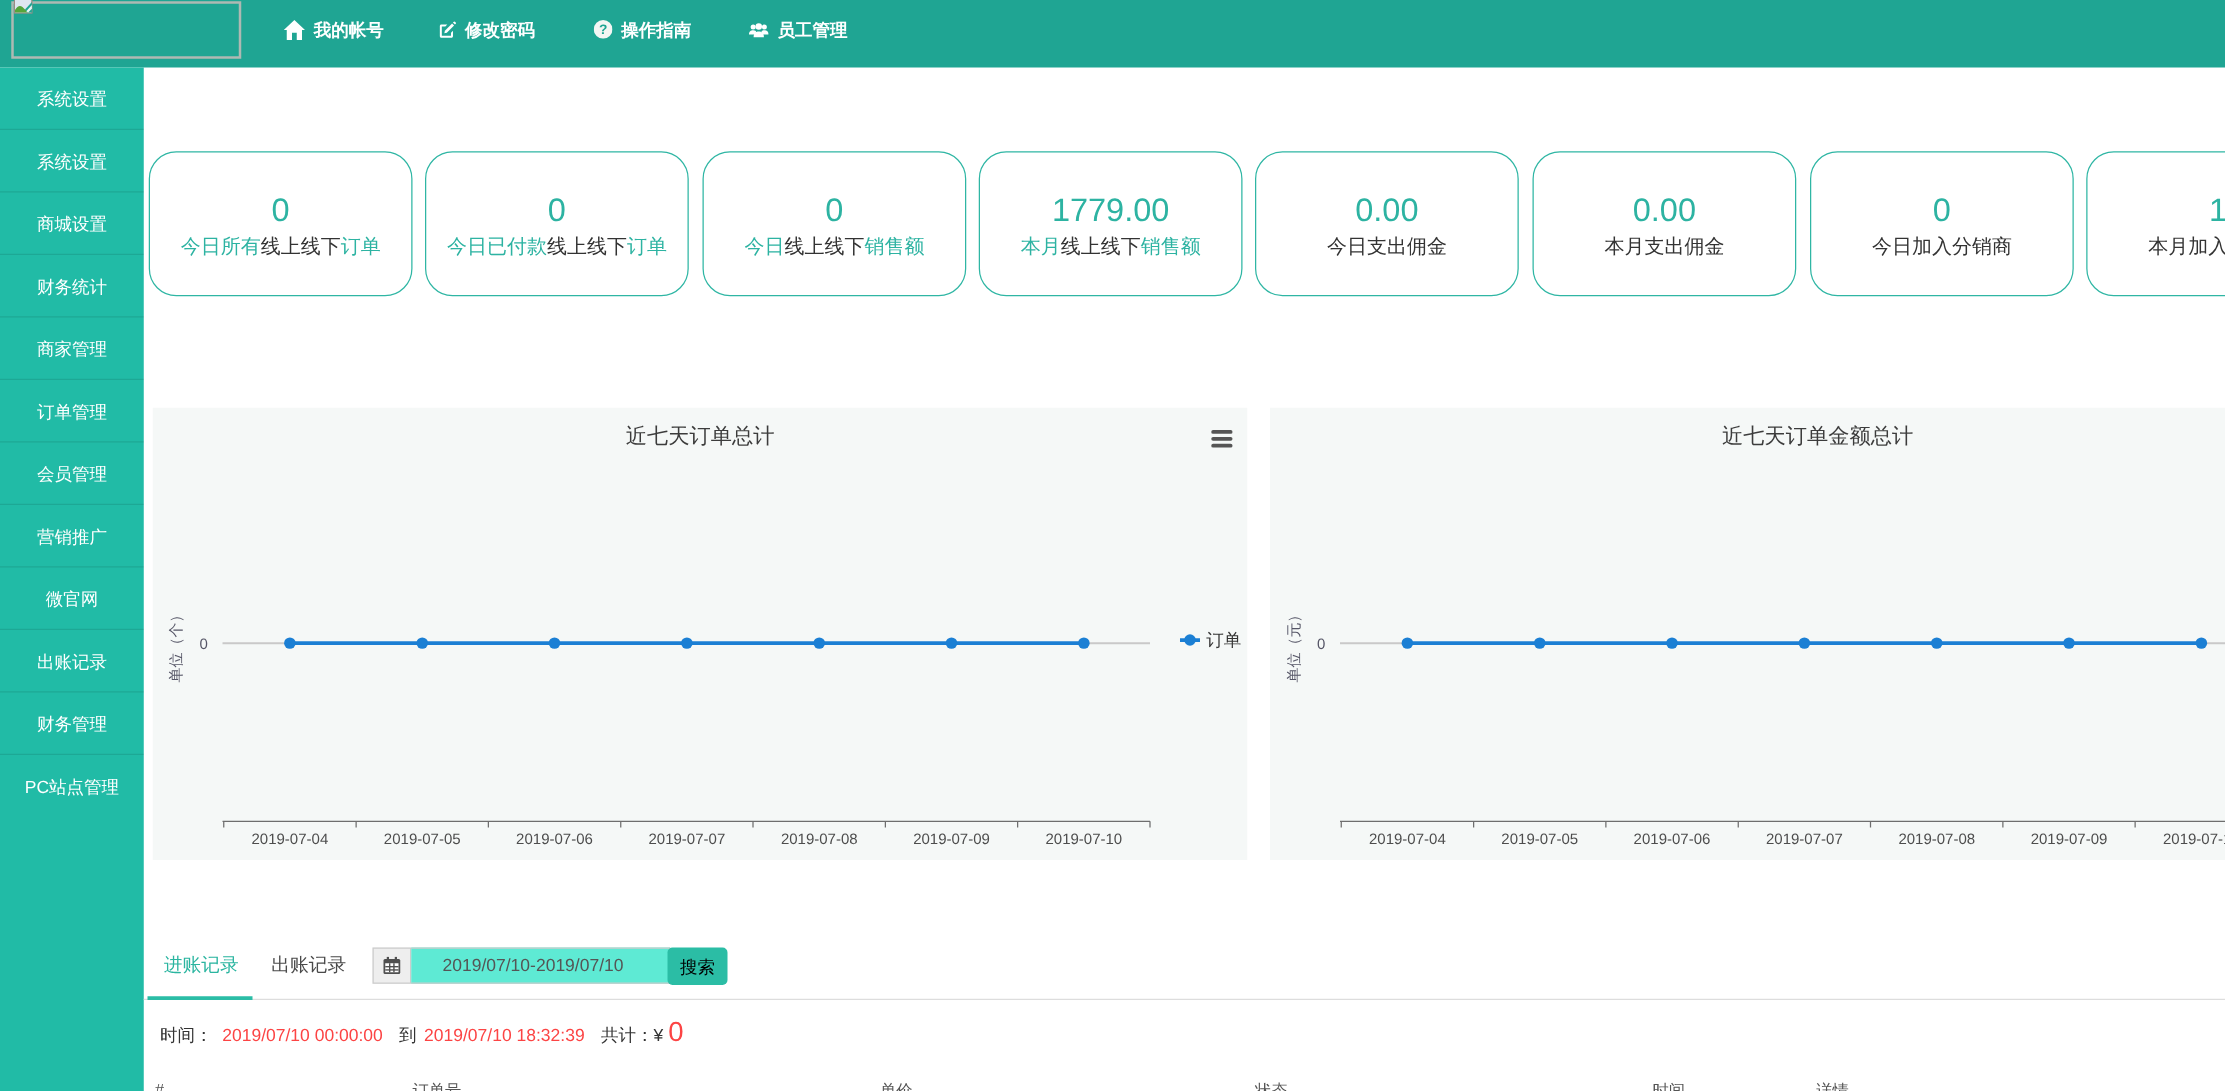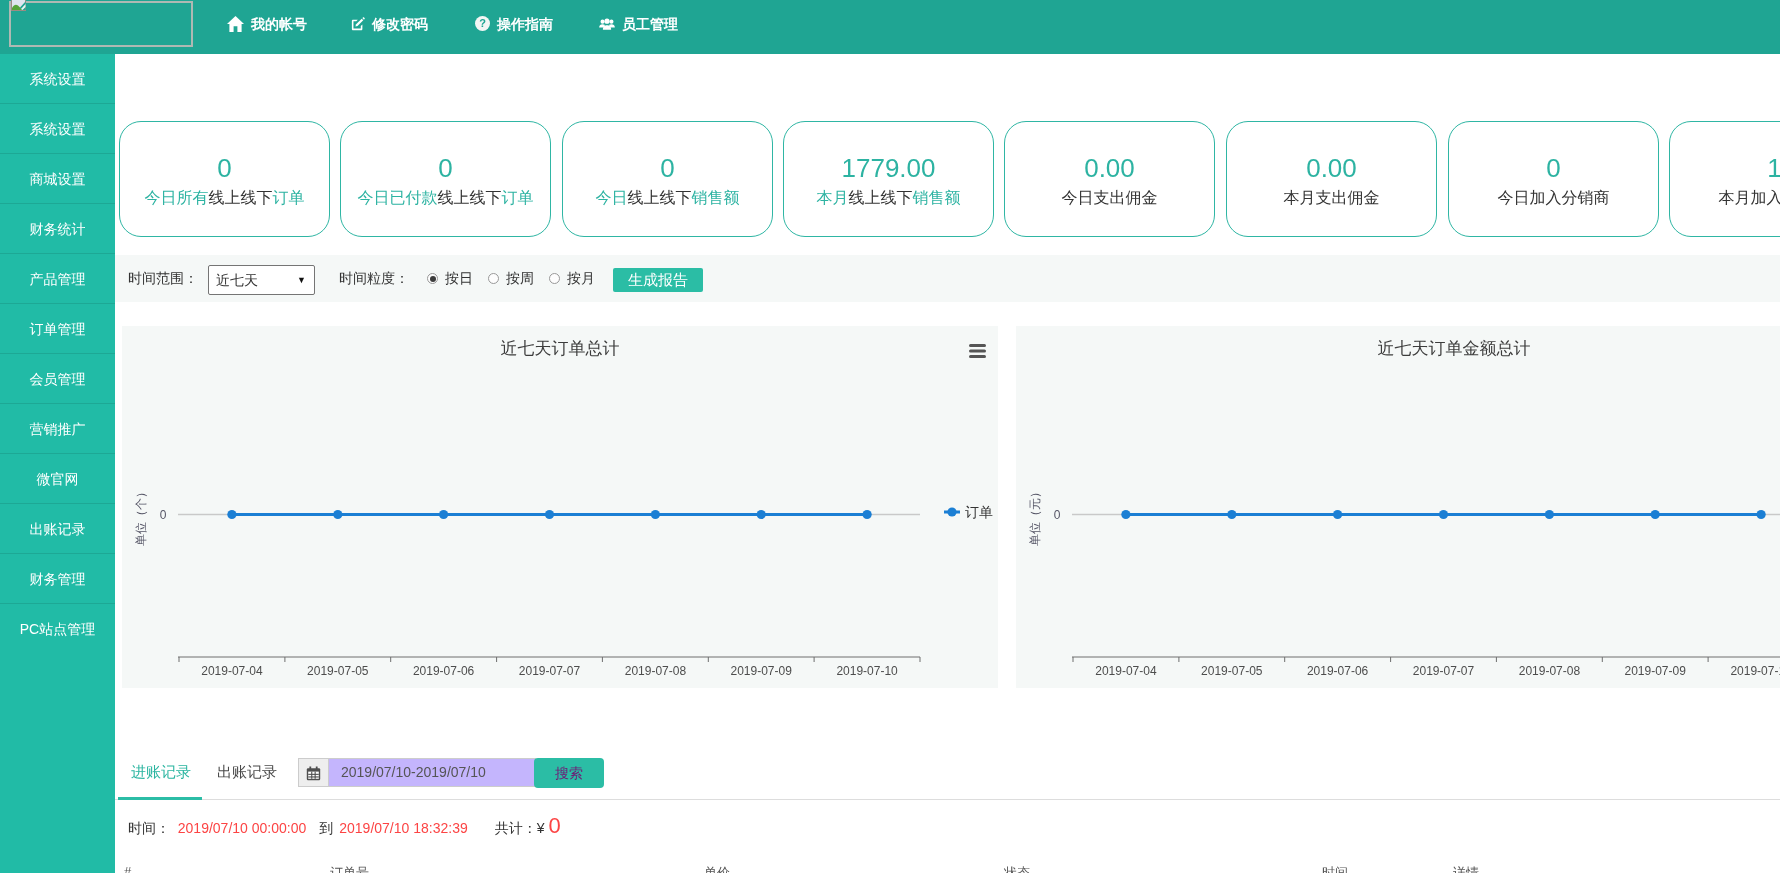--- a/index.html
+++ b/index.html
@@ -63,24 +63,24 @@
   .finbar .dollar { color:#f5a623; font-weight:bold; font-size:19px; margin:0 5px 0 14px; vertical-align:-1px; }
 
   
   .tabsline { position:absolute; left:115px; top:799px; width:1665px; height:1px; background:#ddd; }
   .tab1 { position:absolute; left:131px; top:763px; font-size:15px; color:#2ab5a0; }
   .tab1u { position:absolute; left:118px; top:797px; width:84px; height:3px; background:#2bbda6; }
   .tab2 { position:absolute; left:217px; top:763px; font-size:15px; color:#4a4a4a; }
   .dategrp { position:absolute; left:298px; top:758px; height:29px; }
   .calbox { position:absolute; left:0; top:0; width:31px; height:29px; background:#eee;
     border:1px solid #ccc; text-align:center; line-height:27px; }
-  .dateinput { position:absolute; left:31px; top:0; width:207px; height:29px; background:#c4b5fd;
-    border:1px solid #ccc; border-left:none; line-height:27px; padding-left:12px; font-size:14px; color:#555; }
-  .searchbtn { position:absolute; left:534px; top:758px; width:70px; height:30px; line-height:30px;
-    text-align:center; background:#2bbda5; color:#701a75; font-size:14px; border-radius:4px; }
+  .dateinput { position:absolute; left:31px; top:0; width:207px; height:29px; background:#5eead4;
+    border:1px solid #ccc; border-left:none; line-height:27px; padding-left:25px; font-size:14px; color:#555; }
+  .searchbtn { position:absolute; left:534px; top:758px; width:48px; height:30px; line-height:30px;
+    text-align:center; background:#2bbda5; color:#000000; font-size:14px; border-radius:4px; }
 
   
   .timerow { position:absolute; left:128px; top:815px; height:22px; line-height:22px;
     font-size:14px; color:#333; white-space:nowrap; }
   .timerow .big0 { font-size:22px; }
 
   
   .thead { position:absolute; top:864px; font-size:13px; color:#555; }
 </style>
 </head>
@@ -120,21 +120,21 @@
           <circle cx="9.5" cy="4.6" r="3.1" fill="#fff"></circle>
           <path d="M4.6 14.8 C4.6 10.9 6.7 9.5 9.5 9.5 C12.3 9.5 14.4 10.9 14.4 14.8 Z" fill="#fff"></path>
         </svg>员工管理</span>
   </div>
 
   <div class="sidebar">
     <div class="sitem">系统设置</div>
     <div class="sitem">系统设置</div>
     <div class="sitem">商城设置</div>
     <div class="sitem">财务统计</div>
-    <div class="sitem">产品管理</div>
+    <div class="sitem">商家管理</div>
     <div class="sitem">订单管理</div>
     <div class="sitem">会员管理</div>
     <div class="sitem">营销推广</div>
     <div class="sitem">微官网</div>
     <div class="sitem">出账记录</div>
     <div class="sitem">财务管理</div>
     <div class="sitem">PC站点管理</div>
   </div>
 
 
@@ -166,29 +166,20 @@
     <div class="card" style="left:1333px">
         <div class="num">0</div>
       <div class="lbl"><span class="dk">今日加入分销商</span></div>
       </div>
     <div class="card" style="left:1554px">
         <div class="num">1</div>
       <div class="lbl"><span class="dk">本月加入分销商</span></div>
       </div>
   </div>
 
-  <div class="filterbar">
-    <span class="fitem" style="left:13px">时间范围：</span>
-    <div class="selbox">近七天<span class="arr">▼</span></div>
-    <span class="fitem" style="left:224px">时间粒度：</span>
-    <span class="fitem" style="left:312px"><span class="radio on"></span>按日</span>
-    <span class="fitem" style="left:373px"><span class="radio"></span>按周</span>
-    <span class="fitem" style="left:434px"><span class="radio"></span>按月</span>
-    <div class="genbtn">生成报告</div>
-  </div>
 
   <svg class="chart" style="left:122px" width="876" height="362" viewBox="0 0 876 362">
     <rect x="0" y="0" width="876" height="362" fill="#f5f8f7"></rect>
     <text x="438" y="28" text-anchor="middle" font-size="17" fill="#3c3c3c" font-family="Liberation Sans">近七天订单总计</text>
     <g fill="#555">
         <rect x="847" y="18" width="17" height="3" rx="1.5"></rect>
         <rect x="847" y="23.5" width="17" height="3" rx="1.5"></rect>
         <rect x="847" y="29" width="17" height="3" rx="1.5"></rect>
       </g>
     <text x="23" y="190" transform="rotate(-90 23 190)" text-anchor="middle" font-size="12" fill="#556" font-family="Liberation Sans">单位（个）</text>
@@ -278,21 +269,21 @@
         <rect x="2.2" y="7.8" width="10.6" height="1.1" fill="#4f4f4f"></rect>
         <rect x="2.2" y="10.4" width="10.6" height="1.1" fill="#4f4f4f"></rect>
         <rect x="5.2" y="5.6" width="1.1" height="7.2" fill="#4f4f4f"></rect>
         <rect x="8.6" y="5.6" width="1.1" height="7.2" fill="#4f4f4f"></rect>
       </svg>
     </div>
     <div class="dateinput">2019/07/10-2019/07/10</div>
   </div>
   <div class="searchbtn">搜索</div>
 
-  <div class="timerow">时间：&nbsp;&nbsp;<span class="red2">2019/07/10 00:00:00</span><span style="margin-left:13px">到</span><span class="red2" style="margin-left:6px">2019/07/10 18:32:39</span><span style="margin-left:27px">共计：¥</span><span class="red2 big0" style="margin-left:4px">0</span></div>
+  <div class="timerow">时间：&nbsp;&nbsp;<span class="red2">2019/07/10 00:00:00</span><span style="margin-left:13px">到</span><span class="red2" style="margin-left:6px">2019/07/10 18:32:39</span><span style="margin-left:13px">共计：¥</span><span class="red2 big0" style="margin-left:4px">0</span></div>
 
   <span class="thead" style="left:124px">#</span>
   <span class="thead" style="left:330px">订单号</span>
   <span class="thead" style="left:704px">单价</span>
   <span class="thead" style="left:1004px">状态</span>
   <span class="thead" style="left:1322px">时间</span>
   <span class="thead" style="left:1453px">详情</span>
 
 </div>
 

